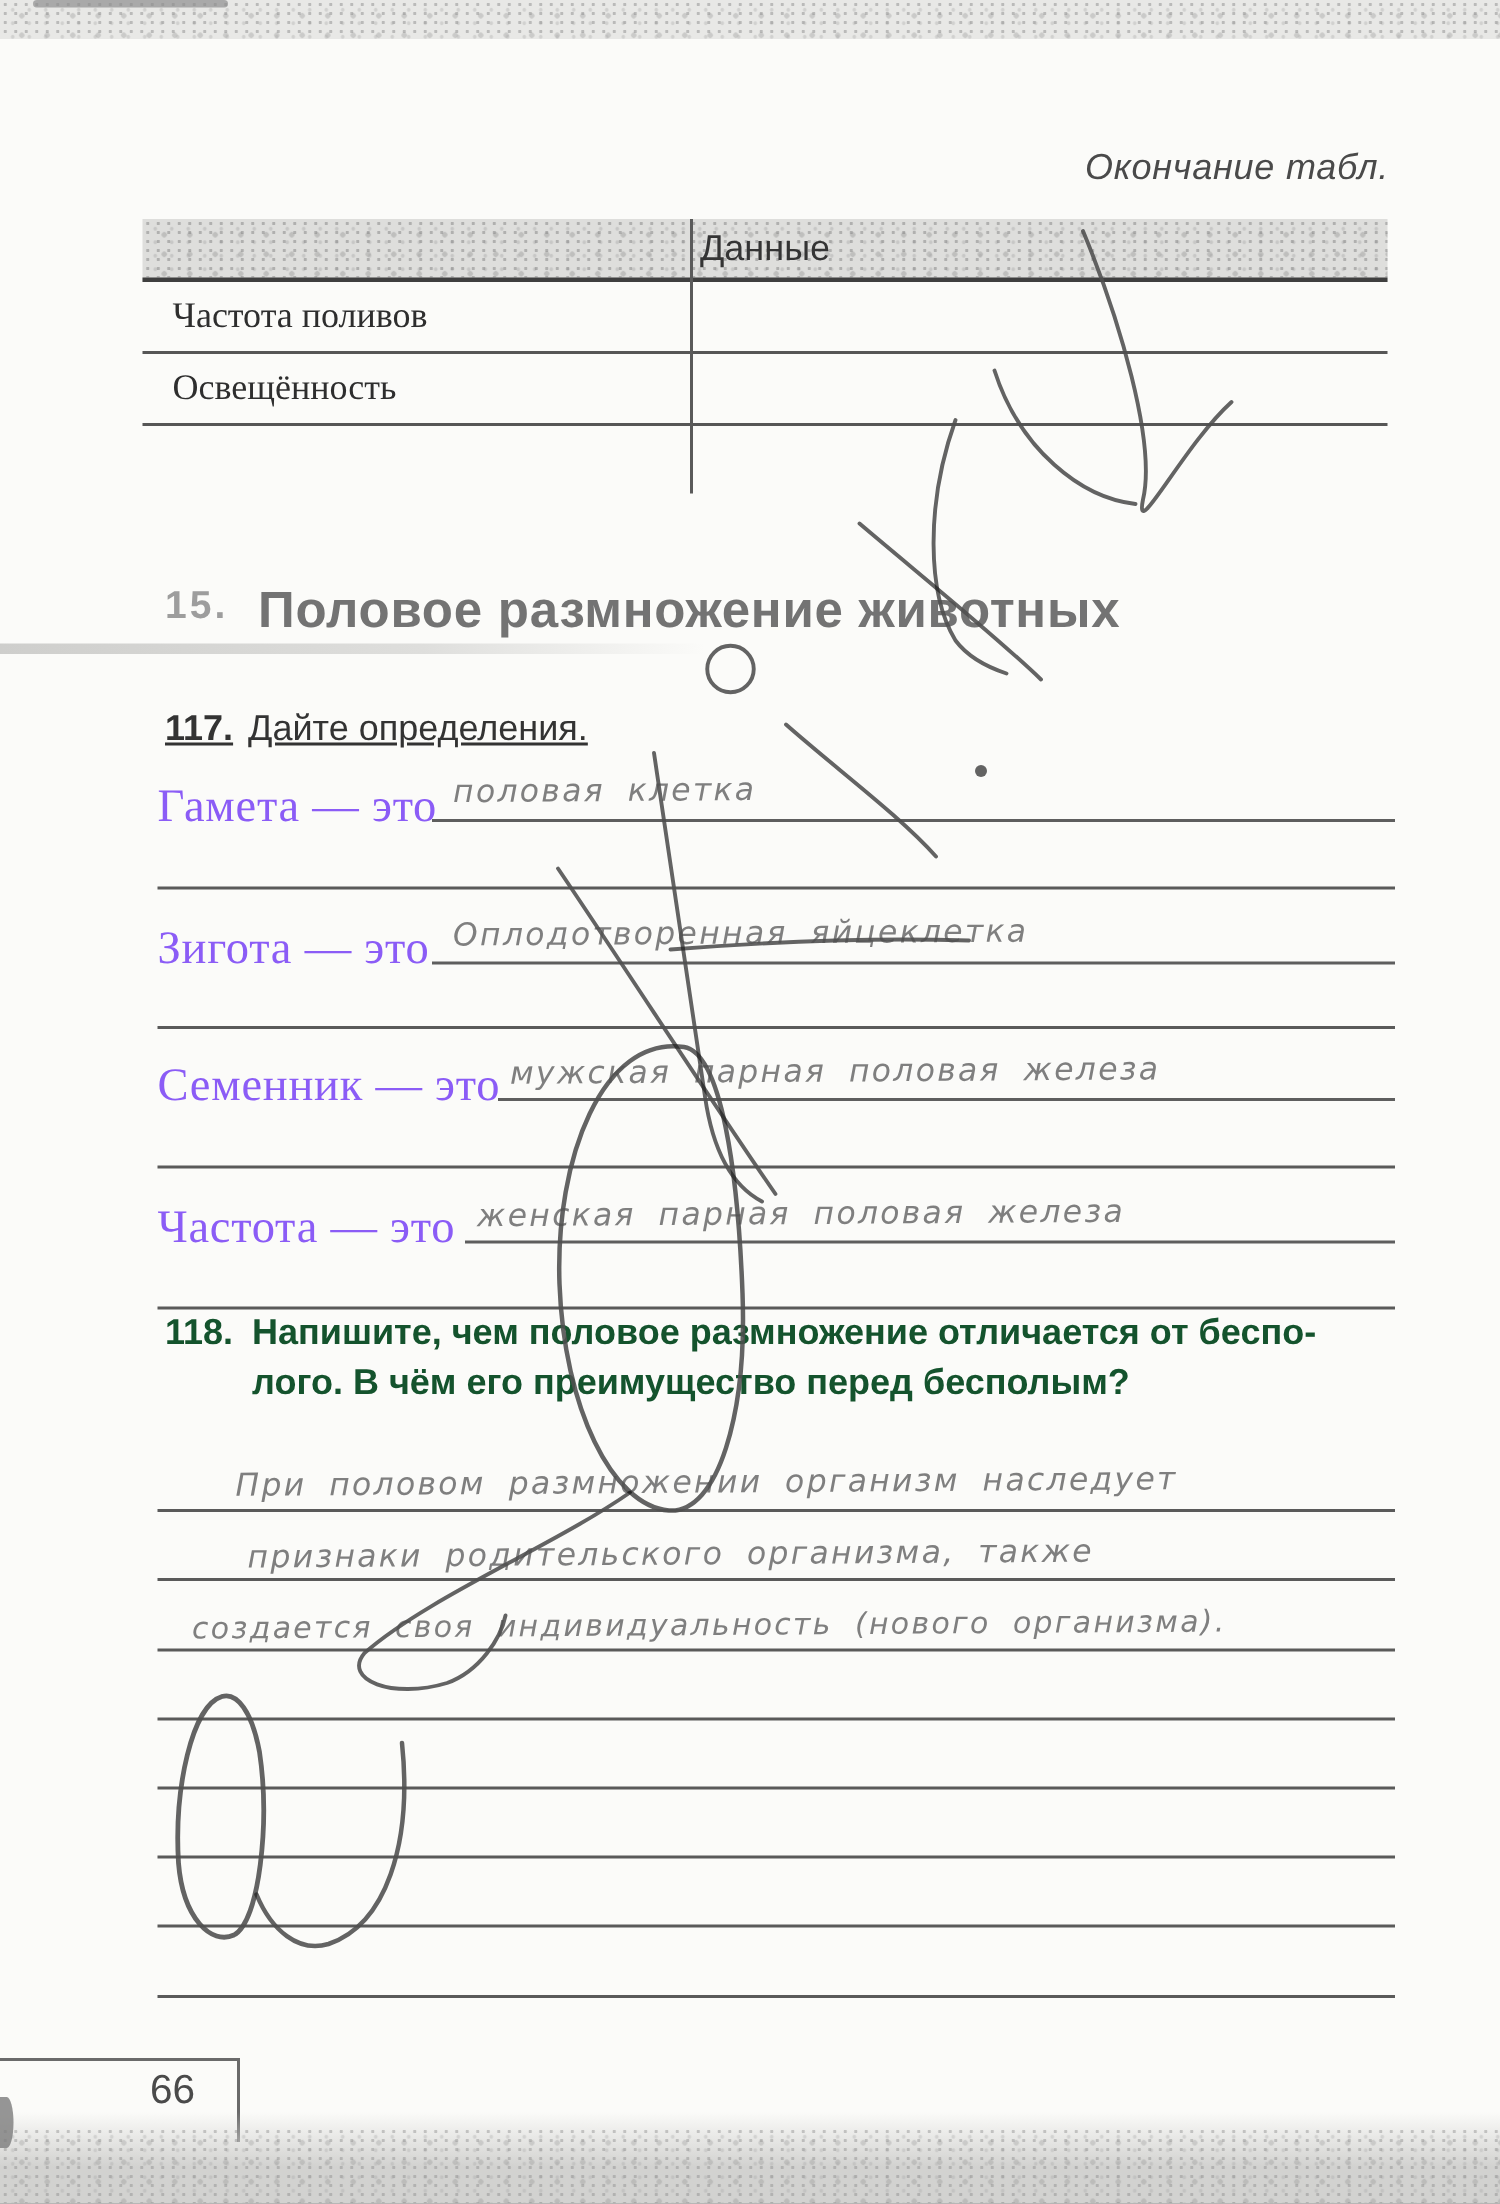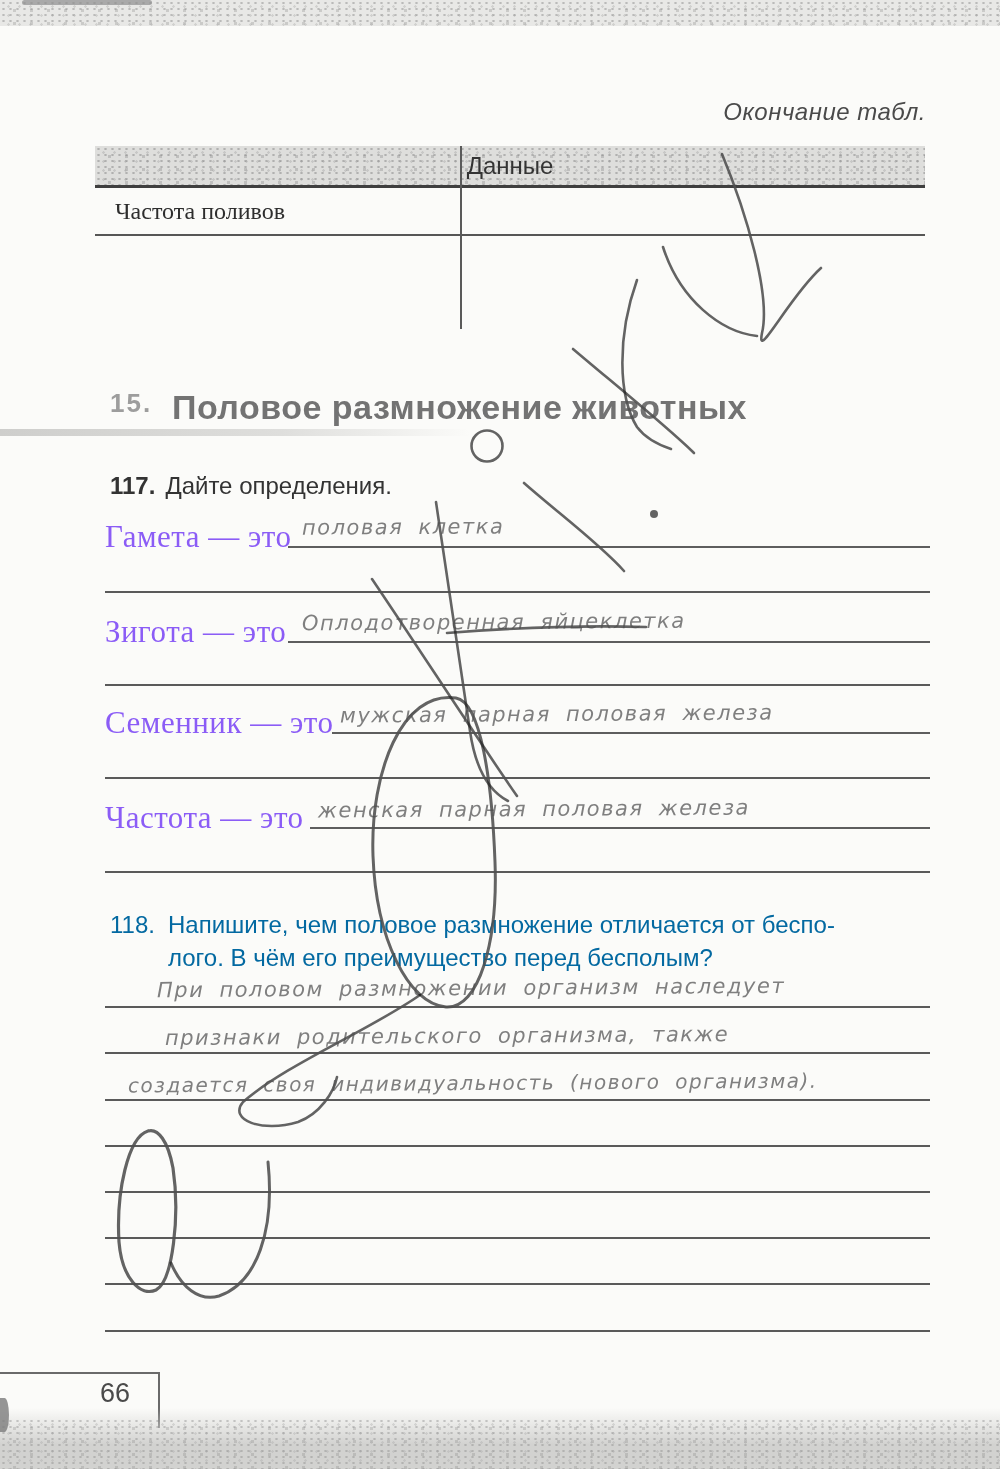--- a/index.html
+++ b/index.html
@@ -33,31 +33,31 @@
   .tbl-row{height:46px;border-bottom:2px solid #565656;display:flex;align-items:center;}
   .tbl-row .cell{font-family:"Liberation Serif", serif;font-size:24px;color:#2e2e2e;padding-left:20px;}
   .tbl-vline{position:absolute;left:365px;top:0;height:183px;border-left:2px solid #5a5a5a;}
 
   
   .h15-num{position:absolute;left:110px;top:388px;font-size:26px;font-weight:bold;color:#9d9d9d;letter-spacing:2px;}
   .h15-text{position:absolute;left:172px;top:388px;font-size:34px;font-weight:600;color:#737373;letter-spacing:.5px;}
   .gray-streak{position:absolute;left:0;top:429px;width:470px;height:7px;
     background:linear-gradient(to right,#c6c6c4,#d9d9d7 60%,rgba(220,220,220,0));opacity:.85;}
 
-  .t117{position:absolute;left:110px;top:472px;font-size:24px;color:#333;}
+  .t117{position:absolute;left:110px;top:472px;font-size:24px;color:#333;text-decoration:underline;}
   .t117 .num{font-weight:bold;margin-right:10px;}
 
   .term{position:absolute;font-family:"Liberation Serif", serif;font-size:31px;color:#8b5cf6;letter-spacing:.5px;}
   .uline{position:absolute;height:2px;background:#5e5e5e;}
   .fline{position:absolute;left:105px;width:825px;height:2px;background:#5a5a5a;}
 
   .hw{position:absolute;font-family:"DejaVu Sans", sans-serif;font-style:italic;color:#7f7f7f;
       font-size:21px;letter-spacing:1.5px;word-spacing:7px;white-space:nowrap;transform:rotate(-.4deg);}
 
-  .t118{position:absolute;left:110px;top:908px;font-size:24px;font-weight:normal;color:#0369a1;width:810px;line-height:33px;}
+  .t118{position:absolute;left:110px;top:872px;font-size:24px;font-weight:bold;color:#14532d;width:810px;line-height:33px;}
   .t118 .num{position:absolute;left:0;top:0;}
   .t118 .q{display:block;margin-left:58px;}
 
   .pgbox{position:absolute;left:0;top:1372px;width:158px;height:54px;
     border-top:2px solid #6a6a6a;border-right:2px solid #6a6a6a;}
   .pgnum{position:absolute;left:100px;top:4px;font-size:27px;color:#4a4a4a;}
 
   svg.ink{position:absolute;left:0;top:0;pointer-events:none;}
   svg.ink path, svg.ink circle{mix-blend-mode:multiply;}
 </style>
@@ -70,20 +70,23 @@
   <div class="smudge-topleft"></div>
 
   <div class="cont-note">Окончание табл.</div>
 
   <div class="tbl">
     <div class="tbl-head speckle">
       <div class="th c2">Данные</div>
     </div>
     <div class="tbl-row">
       <div class="cell">Частота поливов</div>
+    </div>
+    <div class="tbl-row">
+      <div class="cell">Освещённость</div>
     </div>
     <div class="tbl-vline"></div>
   </div>
 
   <div class="h15-num">15.</div>
   <div class="h15-text">Половое размножение животных</div>
   <div class="gray-streak"></div>
 
   <div class="t117"><span class="num">117.</span><span>Дайте определения.</span></div>
 

